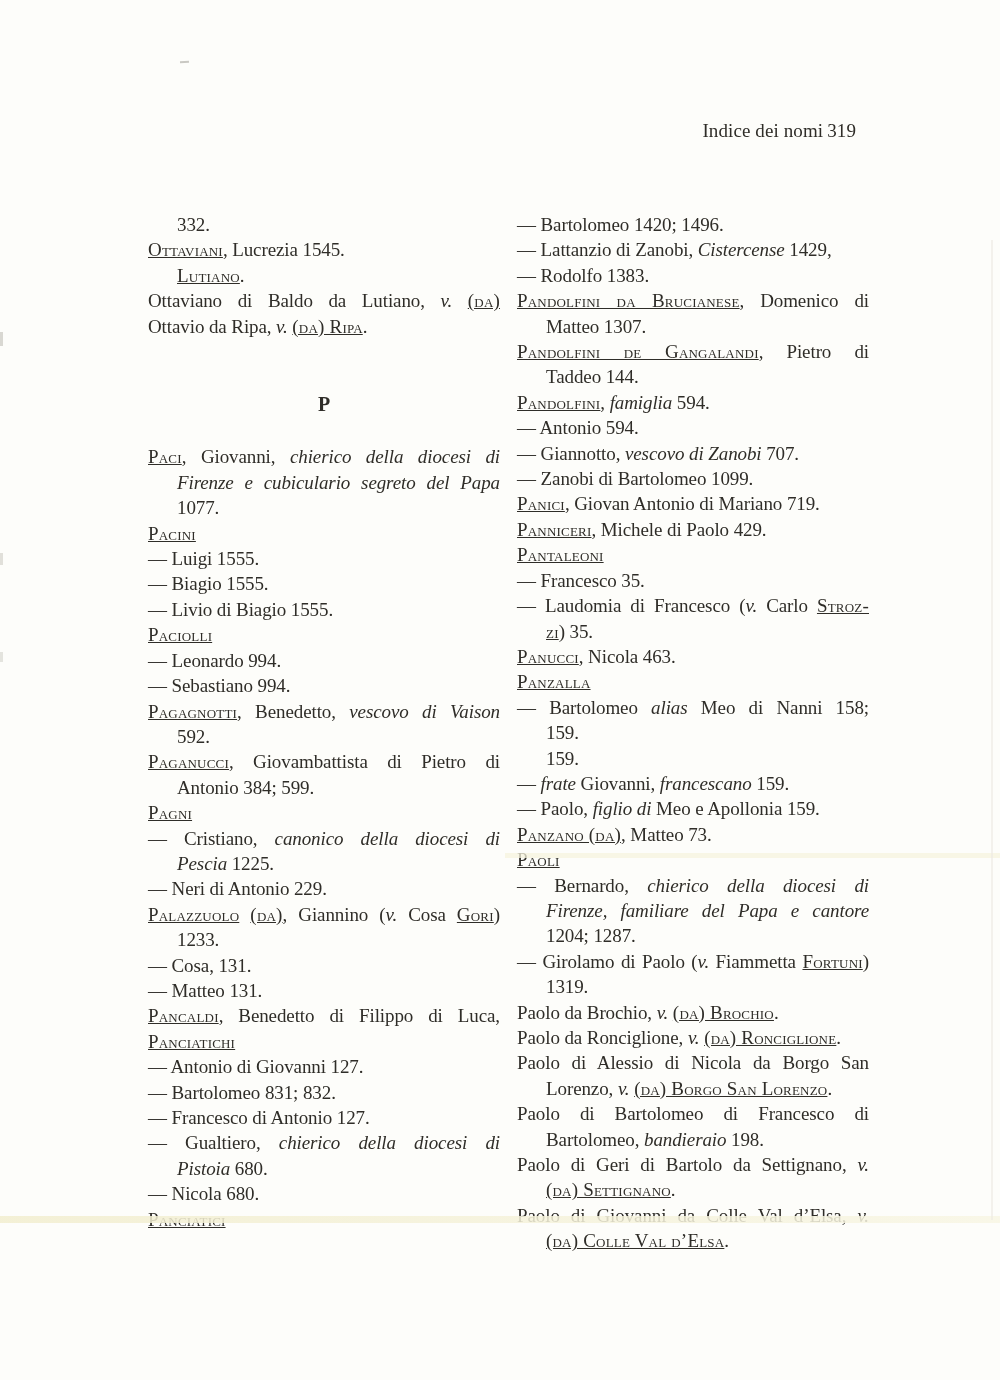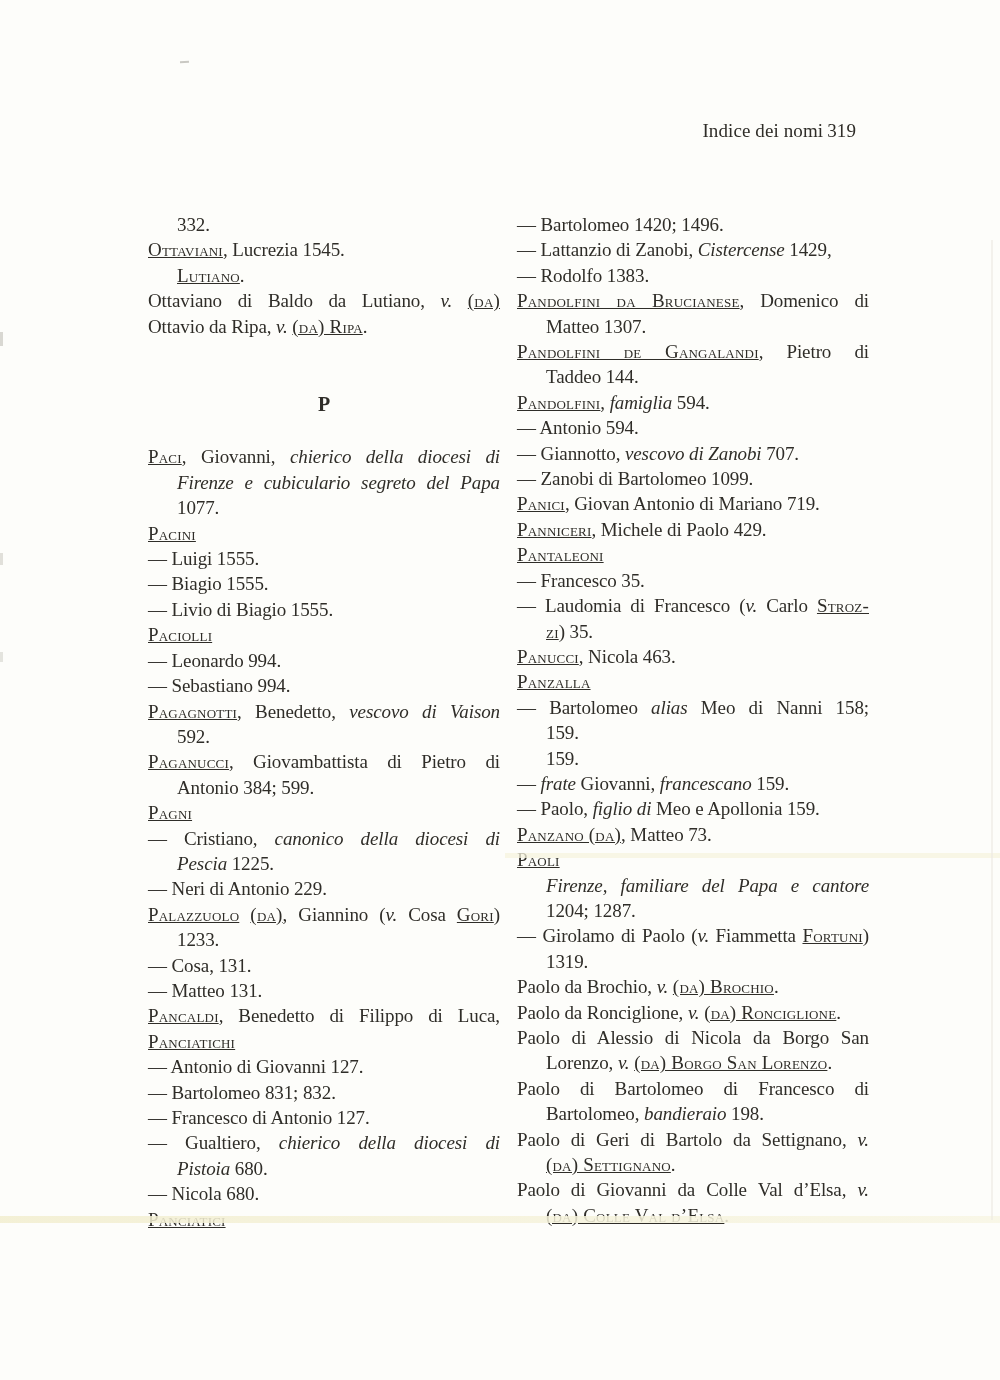--- a/index.html
+++ b/index.html
@@ -143,20 +143,21 @@
       <div class="line ind"><span class="sc">zi</span><span class="r">) 35.</span></div>
       <div class="line"><span class="sc">Panucci</span><span class="r">, Nicola 463.</span></div>
       <div class="line"><span class="sc">Panzalla</span></div>
       <div class="line just"><span class="r">— Bartolomeo </span><span class="i">alias</span><span class="r"> Meo di Nanni 158;</span></div>
       <div class="line ind"><span class="r">159.</span></div>
       <div class="line ind"><span class="r">159.</span></div>
       <div class="line"><span class="r">— </span><span class="i">frate</span><span class="r"> Giovanni, </span><span class="i">francescano</span><span class="r"> 159.</span></div>
       <div class="line"><span class="r">— Paolo, </span><span class="i">figlio di</span><span class="r"> Meo e Apollonia 159.</span></div>
       <div class="line"><span class="sc">Panzano (da)</span><span class="r">, Matteo 73.</span></div>
       <div class="line"><span class="sc">Paoli</span></div>
+      <div class="line just"><span class="r">— Bernardo, </span><span class="i">chierico della diocesi di</span></div>
       <div class="line ind just"><span class="i">Firenze, familiare del Papa e cantore</span></div>
       <div class="line ind"><span class="r">1204; 1287.</span></div>
       <div class="line just"><span class="r">— Girolamo di Paolo (</span><span class="i">v.</span><span class="r"> Fiammetta </span><span class="sc">Fortuni</span><span class="r">)</span></div>
       <div class="line ind"><span class="r">1319.</span></div>
       <div class="line"><span class="r">Paolo da Brochio, </span><span class="i">v.</span><span class="r"> </span><span class="sc">(da) Brochio</span><span class="r">.</span></div>
       <div class="line"><span class="r">Paolo da Ronciglione, </span><span class="i">v.</span><span class="r"> </span><span class="sc">(da) Ronciglione</span><span class="r">.</span></div>
       <div class="line just"><span class="r">Paolo di Alessio di Nicola da Borgo San</span></div>
       <div class="line ind"><span class="r">Lorenzo, </span><span class="i">v.</span><span class="r"> </span><span class="sc">(da) Borgo San Lorenzo</span><span class="r">.</span></div>
       <div class="line just"><span class="r">Paolo di Bartolomeo di Francesco di</span></div>
       <div class="line ind"><span class="r">Bartolomeo, </span><span class="i">bandieraio</span><span class="r"> 198.</span></div>

